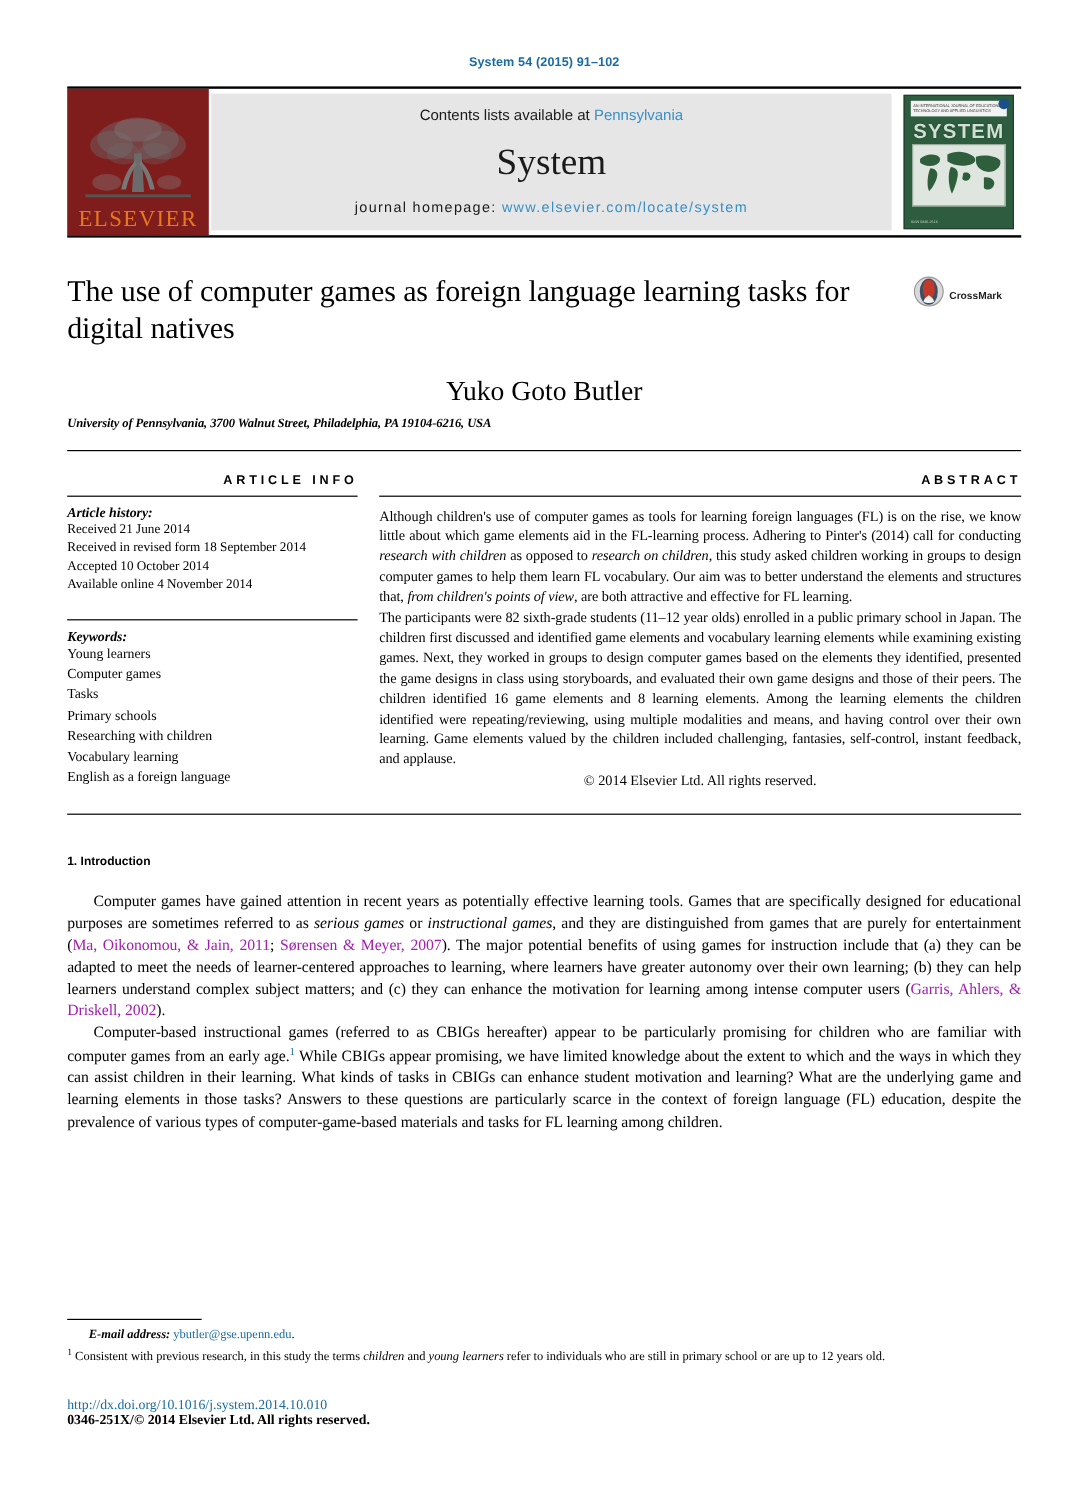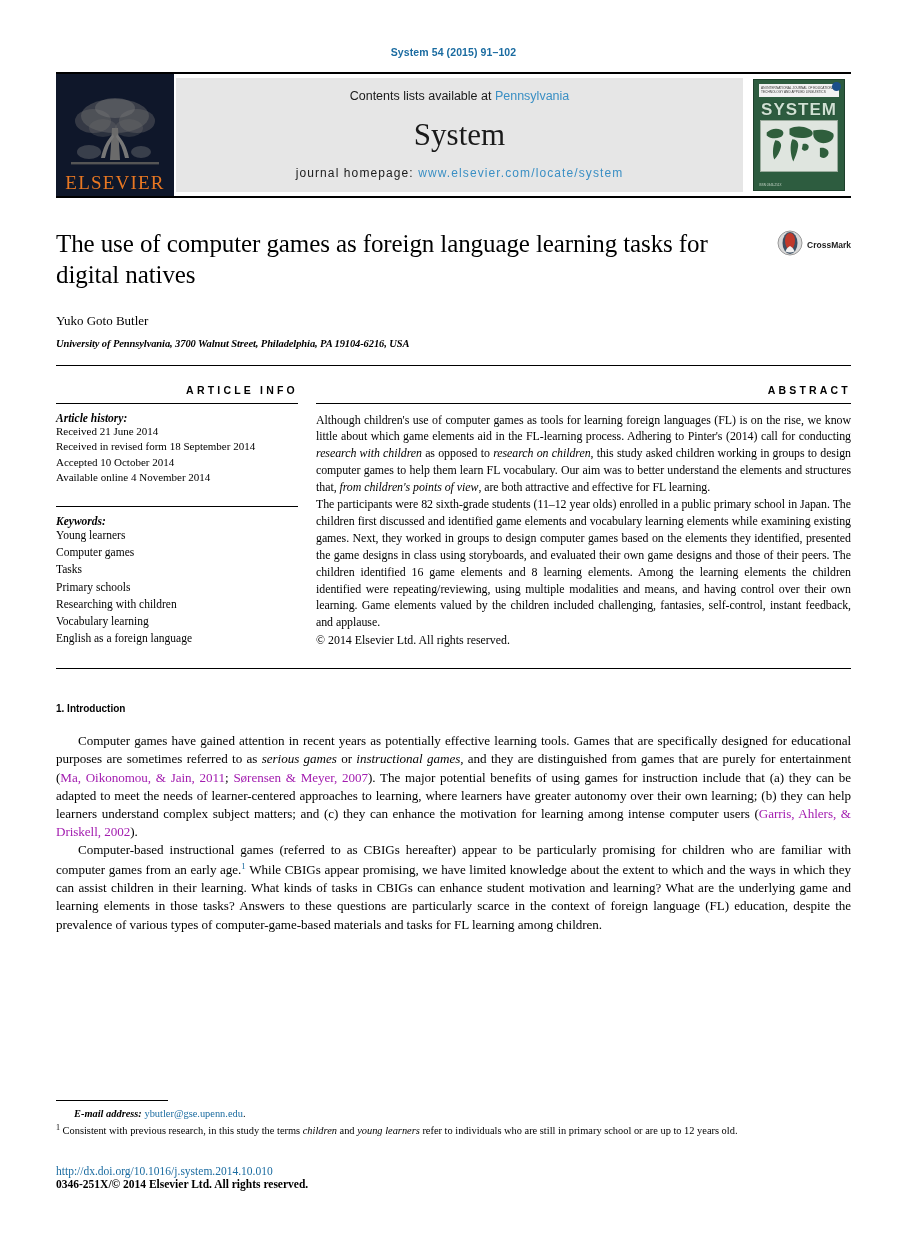--- a/index.html
+++ b/index.html
@@ -36,21 +36,21 @@
     align-items: stretch;
   }
   .elsevier-block {
     width: 118px;
     flex: 0 0 118px;
     display: flex;
     flex-direction: column;
     align-items: center;
     justify-content: flex-end;
     padding-bottom: 4px;
-    background: #0f172a;
+    background: #7f1d1d;
   }
   .tree-svg { display: block; }
   .elsevier-word {
     font-family: "Liberation Serif", serif;
     color: #E87722;
     font-size: 19px;
     letter-spacing: 1.2px;
     line-height: 1;
     margin-top: 1px;
   }
@@ -135,31 +135,32 @@
   h1.title {
     font-family: "Liberation Serif", serif;
     font-size: 25px;
     font-weight: normal;
     line-height: 1.25;
     margin: 0;
     max-width: 690px;
     letter-spacing: -0.1px;
   }
   .crossmark {
-    position: absolute; right: 0; top: 2px;
+    position: absolute; right: 16px; top: 2px;
     display: flex; align-items: center; gap: 4px;
   }
   .crossmark-label {
     font-family: "Liberation Sans", sans-serif;
     font-size: 8.5px; font-weight: bold; color: #222;
   }
   .author {
     font-family: "Liberation Serif", serif;
-    font-size: 13px;
+    font-size: 23px;
     margin-top: 22px;
+    text-align: center;
   }
   .affiliation {
     font-family: "Liberation Serif", serif;
     font-style: italic;
     font-weight: bold;
     font-size: 10.5px;
     margin-top: 9px;
     letter-spacing: -0.1px;
   }
 
@@ -191,21 +192,21 @@
 
   .abstract-p {
     font-size: 11.9px;
     line-height: 1.42;
     text-align: justify;
     margin: 0;
     letter-spacing: -0.05px;
   }
   .abstract-p + .abstract-p { margin-top: 0; }
   .copyright {
-    text-align: left;
+    text-align: center;
     font-size: 11.9px;
     margin-top: 2px;
   }
   .rule-bottom { border-top: 1.6px solid #000; margin-top: 20px; }
 
   
   .body-area { margin-top: 34px; }
   h2.sec-title {
     font-family: "Liberation Sans", sans-serif;
     font-size: 10px;

